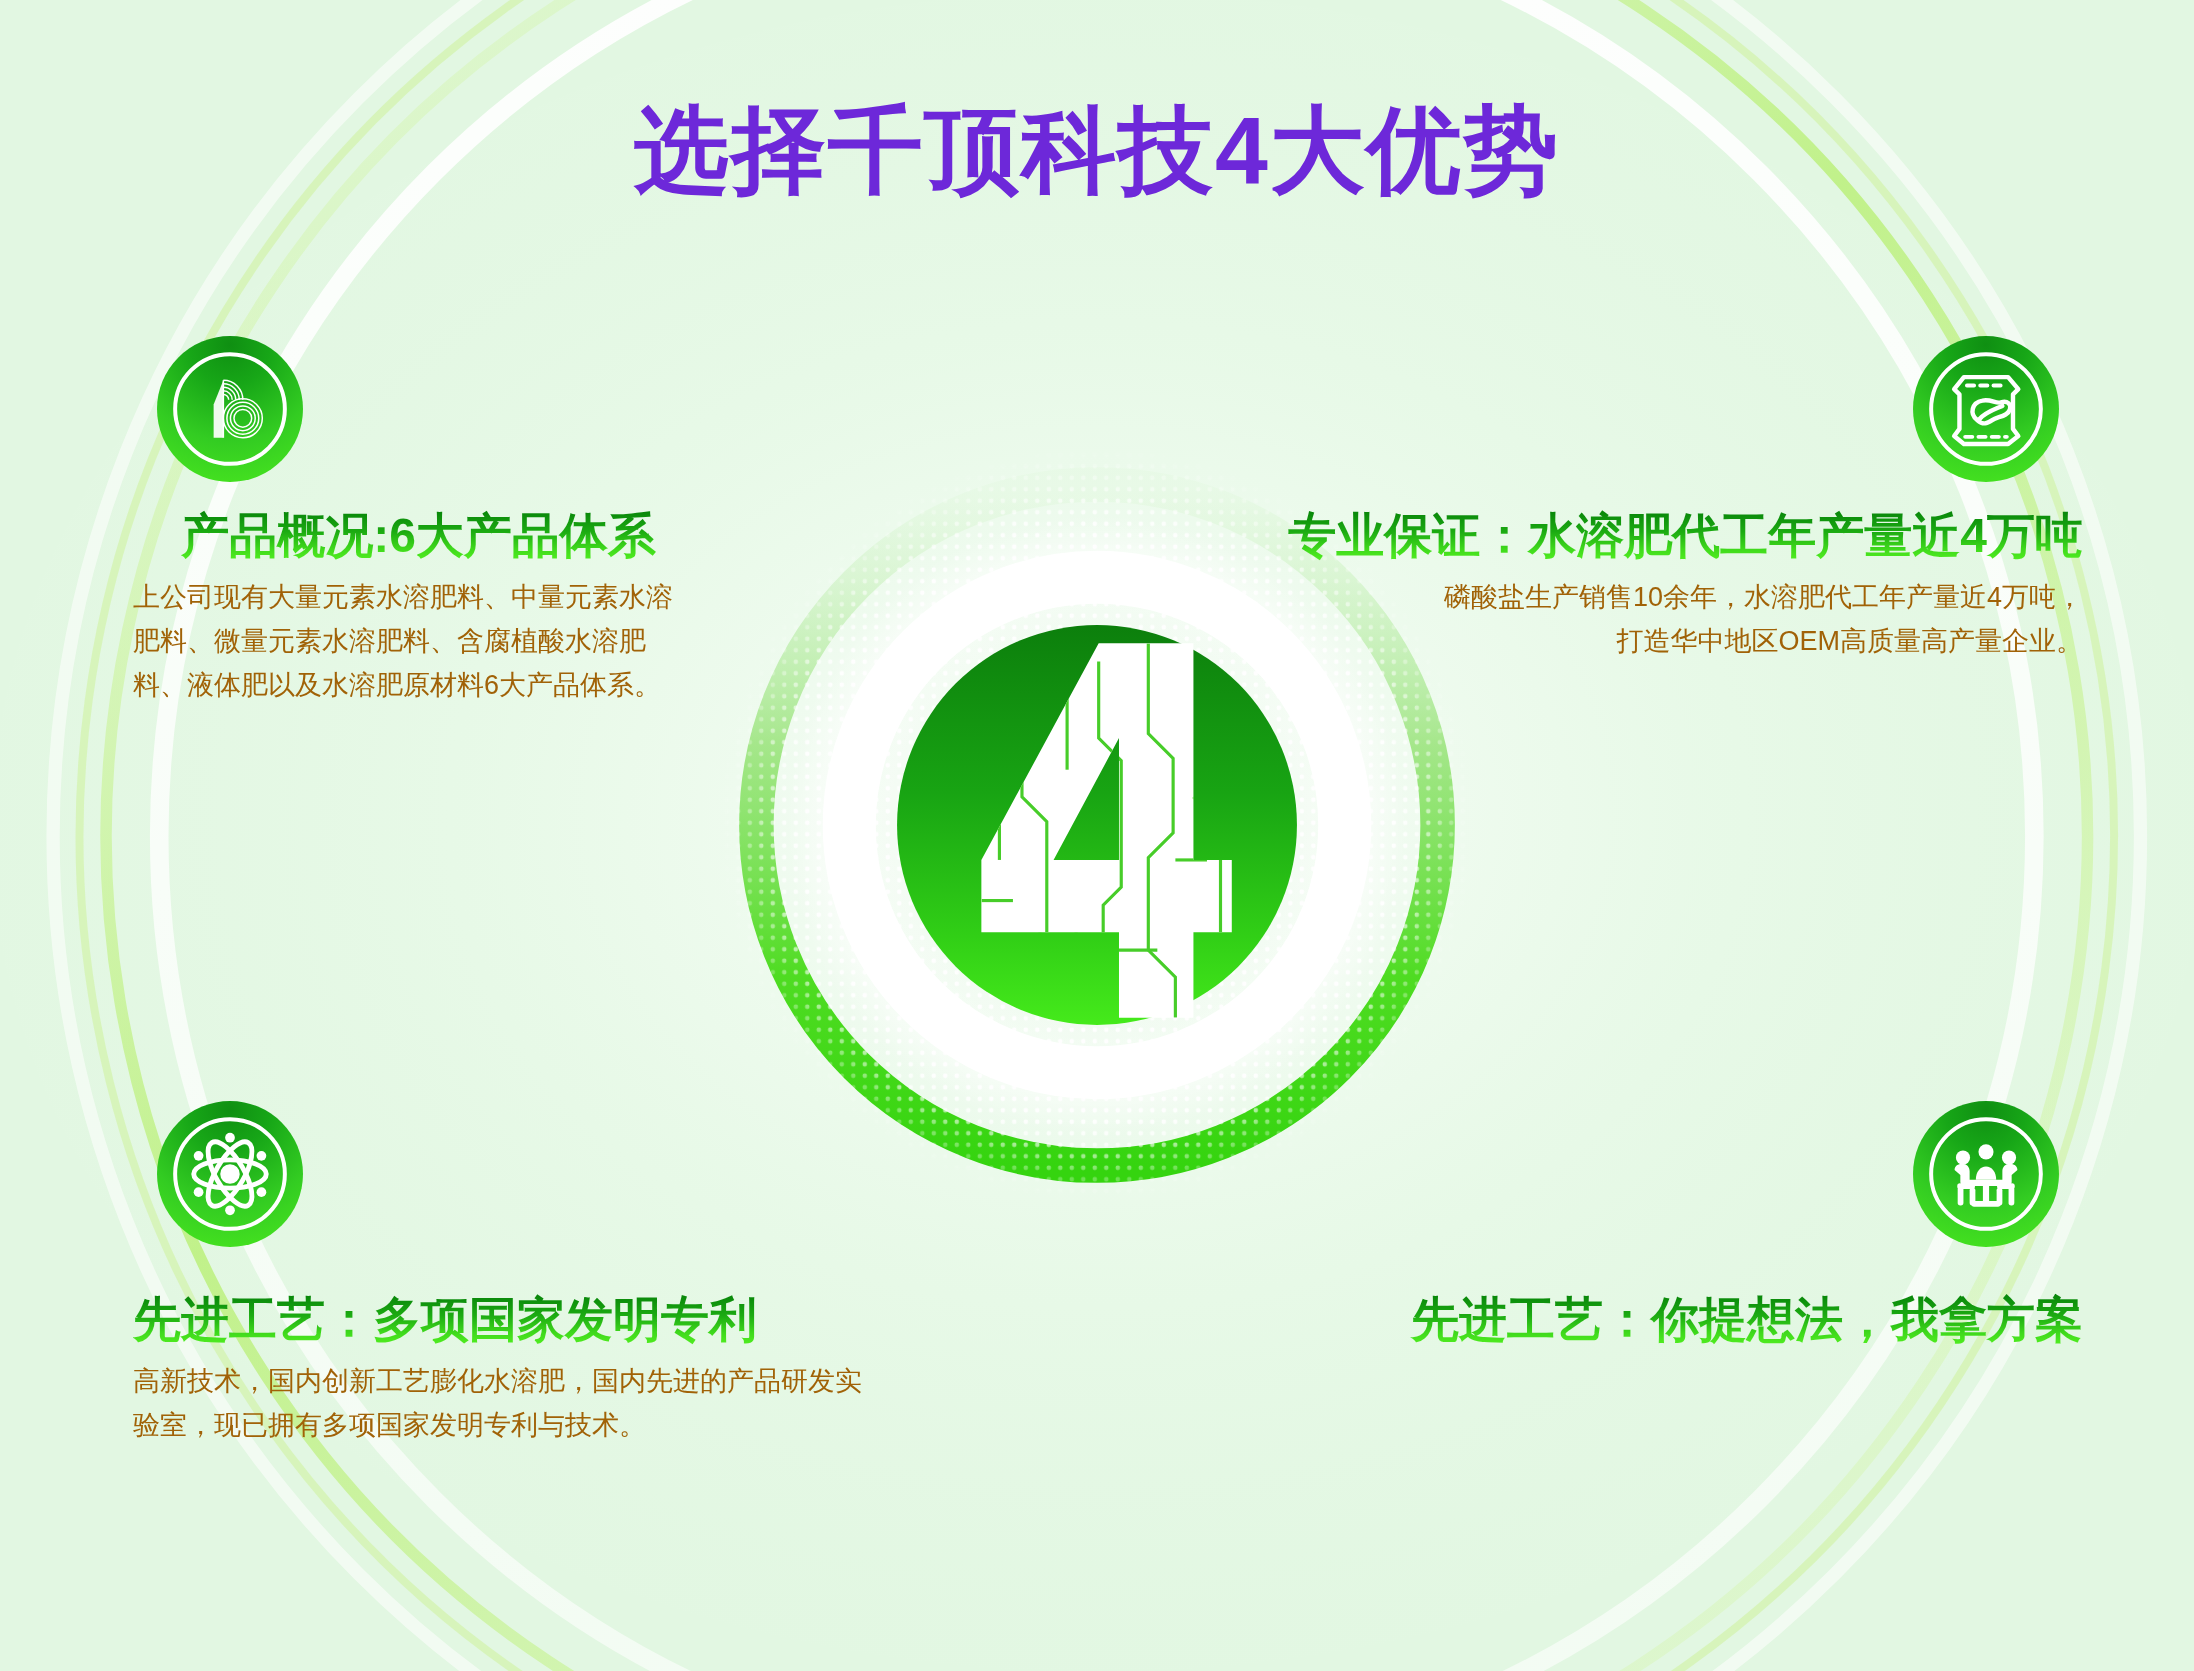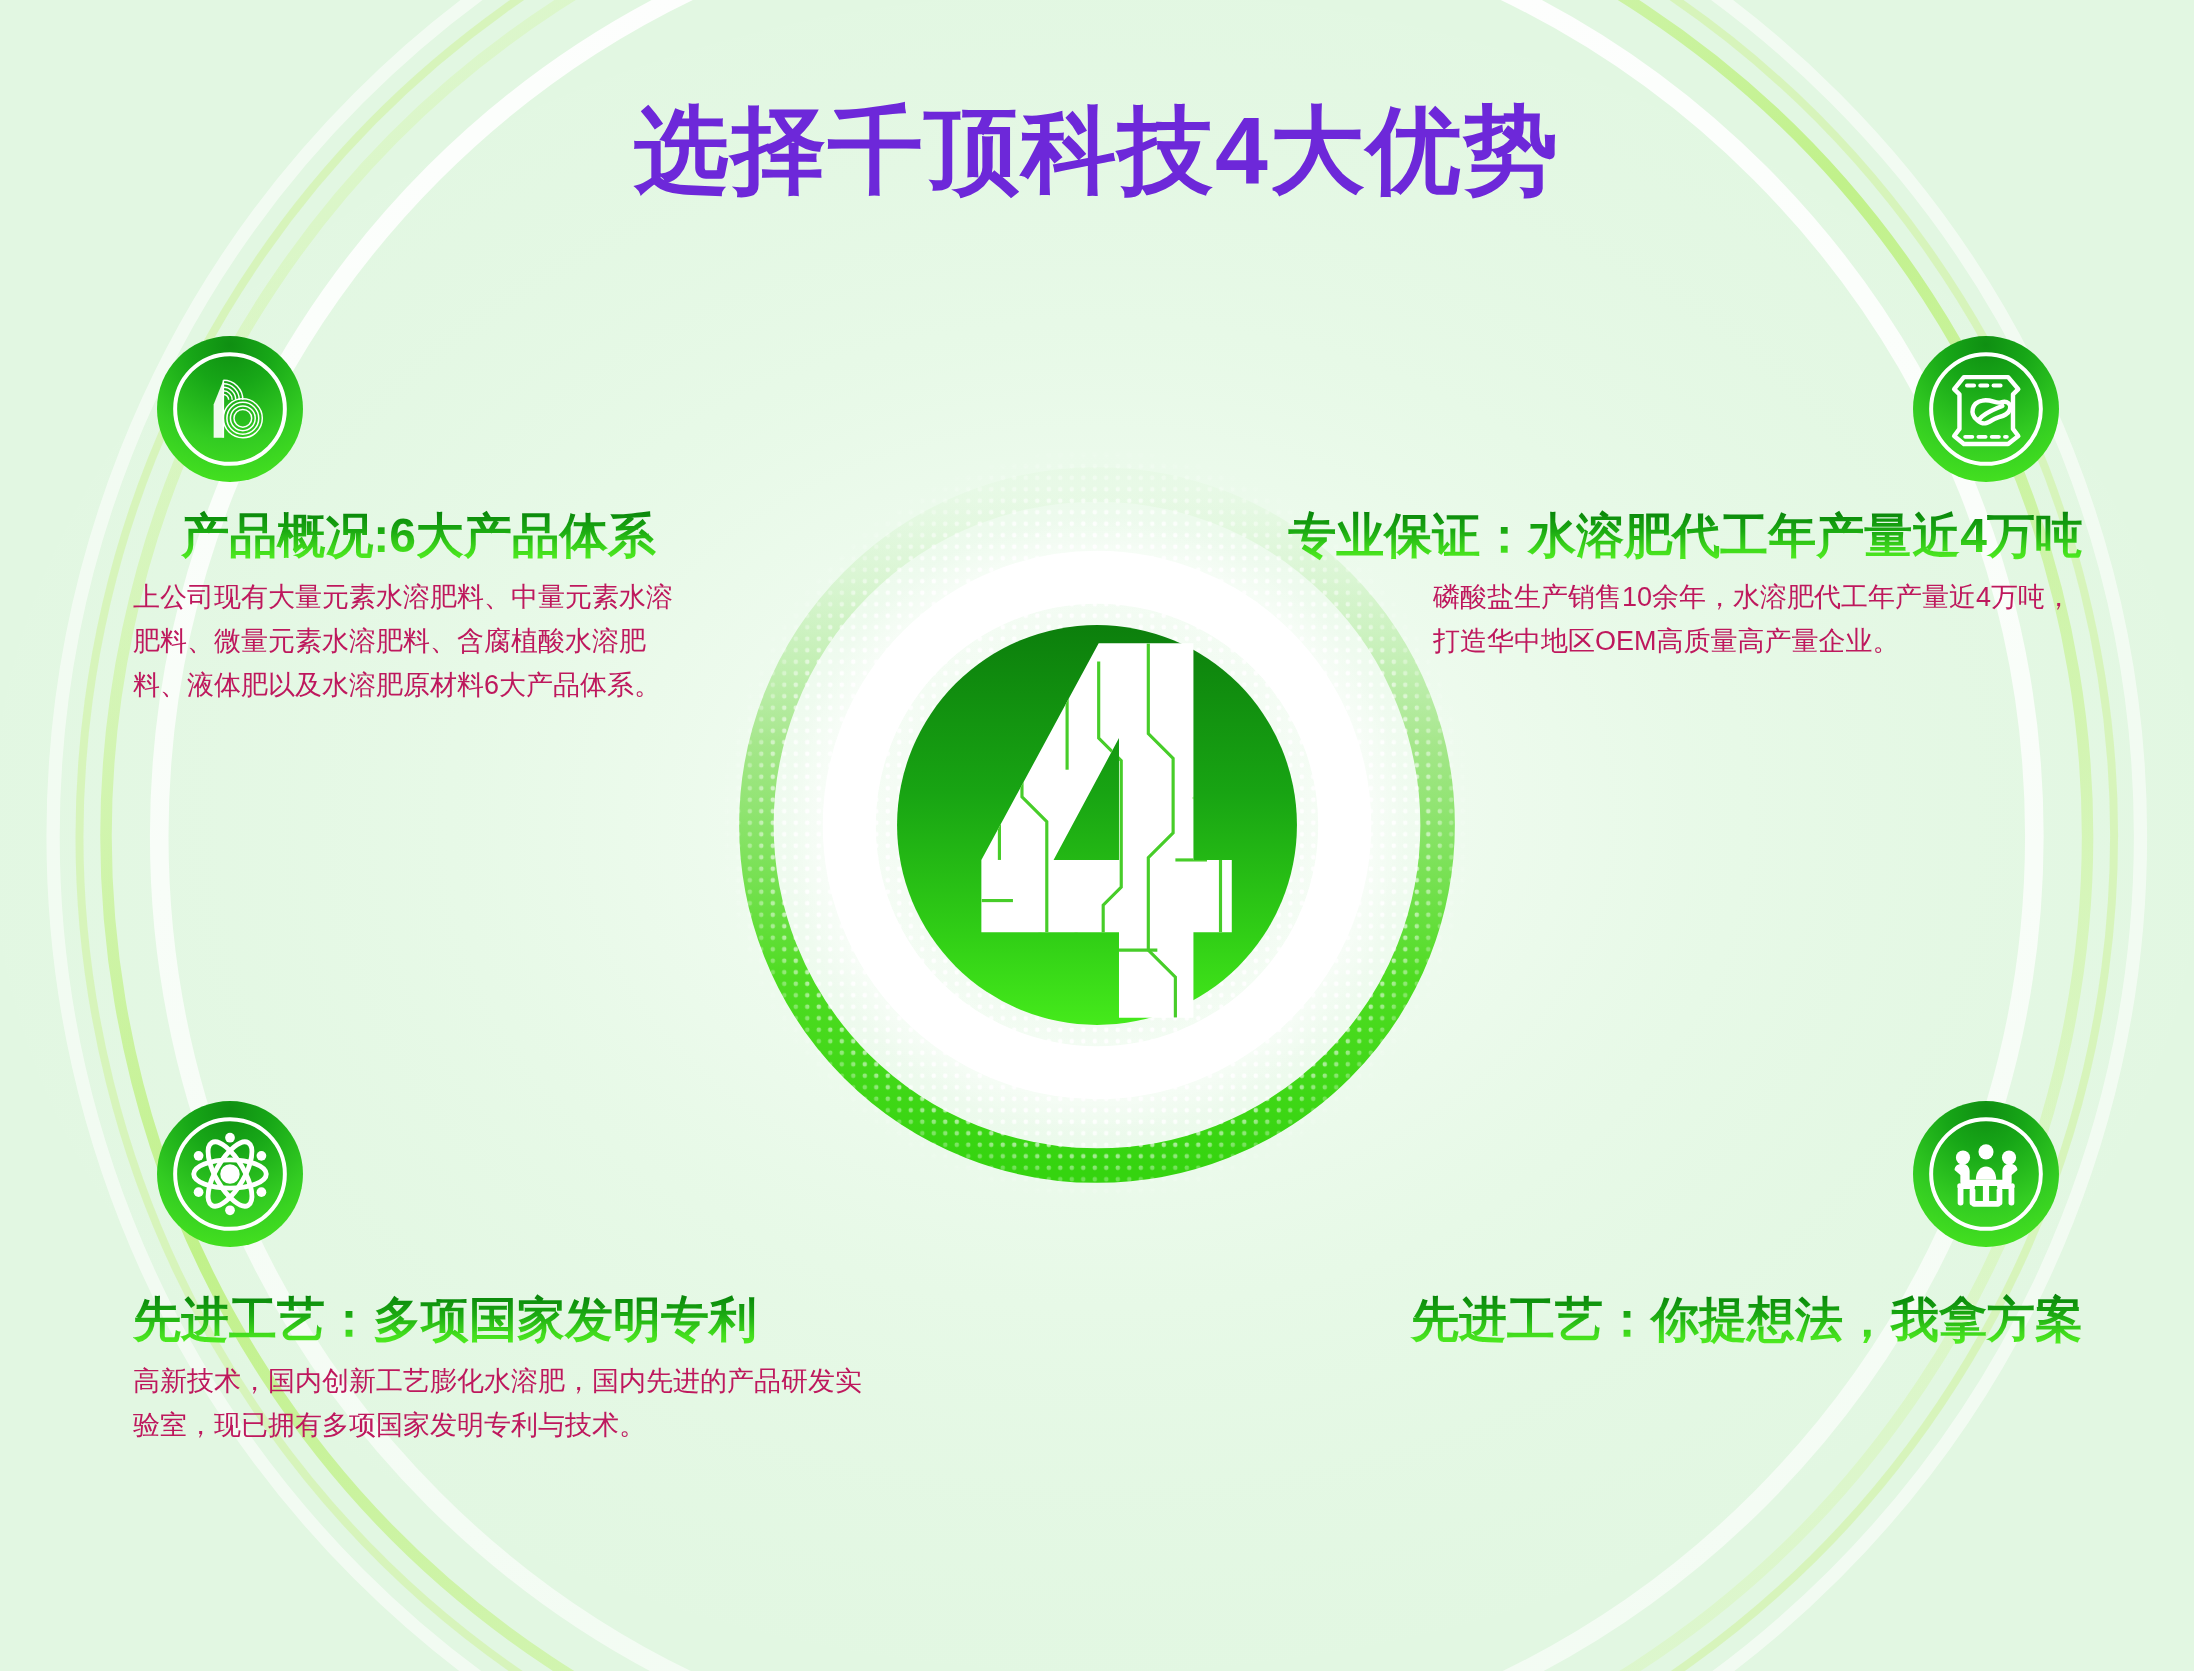--- a/index.html
+++ b/index.html
@@ -56,34 +56,34 @@
     line-height:1.12;
     background:linear-gradient(180deg,#068209 0%,#1cab12 42%,#3fd91c 74%,#55f222 100%);
     -webkit-background-clip:text;
     background-clip:text;
     color:transparent;
     -webkit-text-fill-color:transparent;
   }
   .body-txt{
     font-size:27px;
     line-height:1.62;
-    color:#be185d;
+    color:#a16207;
     font-weight:normal;
   }
 
   
   #quad-tl{left:133px;top:336px;width:571px;}
   #quad-tl .badge{margin-left:24px;}
   #quad-tl .head{margin-top:27.4px;text-align:center;}
   #quad-tl .body-txt{margin-top:13.3px;width:553px;}
 
   #quad-tr{left:1172px;top:336px;width:911px;text-align:right;}
   #quad-tr .badge{margin-left:auto;margin-right:24px;}
   #quad-tr .head{margin-top:27.4px;}
-  #quad-tr .body-txt{margin-top:13.3px;margin-left:auto;width:650px;text-align:left;}
+  #quad-tr .body-txt{margin-top:13.3px;margin-left:auto;width:650px;text-align:right;}
 
   #quad-bl{left:133px;top:1101px;width:778px;}
   #quad-bl .badge{margin-left:24px;}
   #quad-bl .head{margin-top:46px;}
   #quad-bl .body-txt{margin-top:13.3px;width:752px;}
 
   #quad-br{left:1305px;top:1101px;width:778px;text-align:right;}
   #quad-br .badge{margin-left:auto;margin-right:24px;}
   #quad-br .head{margin-top:46px;}
   #quad-br .body-txt{margin-top:13.3px;width:752px;text-align:left;}

